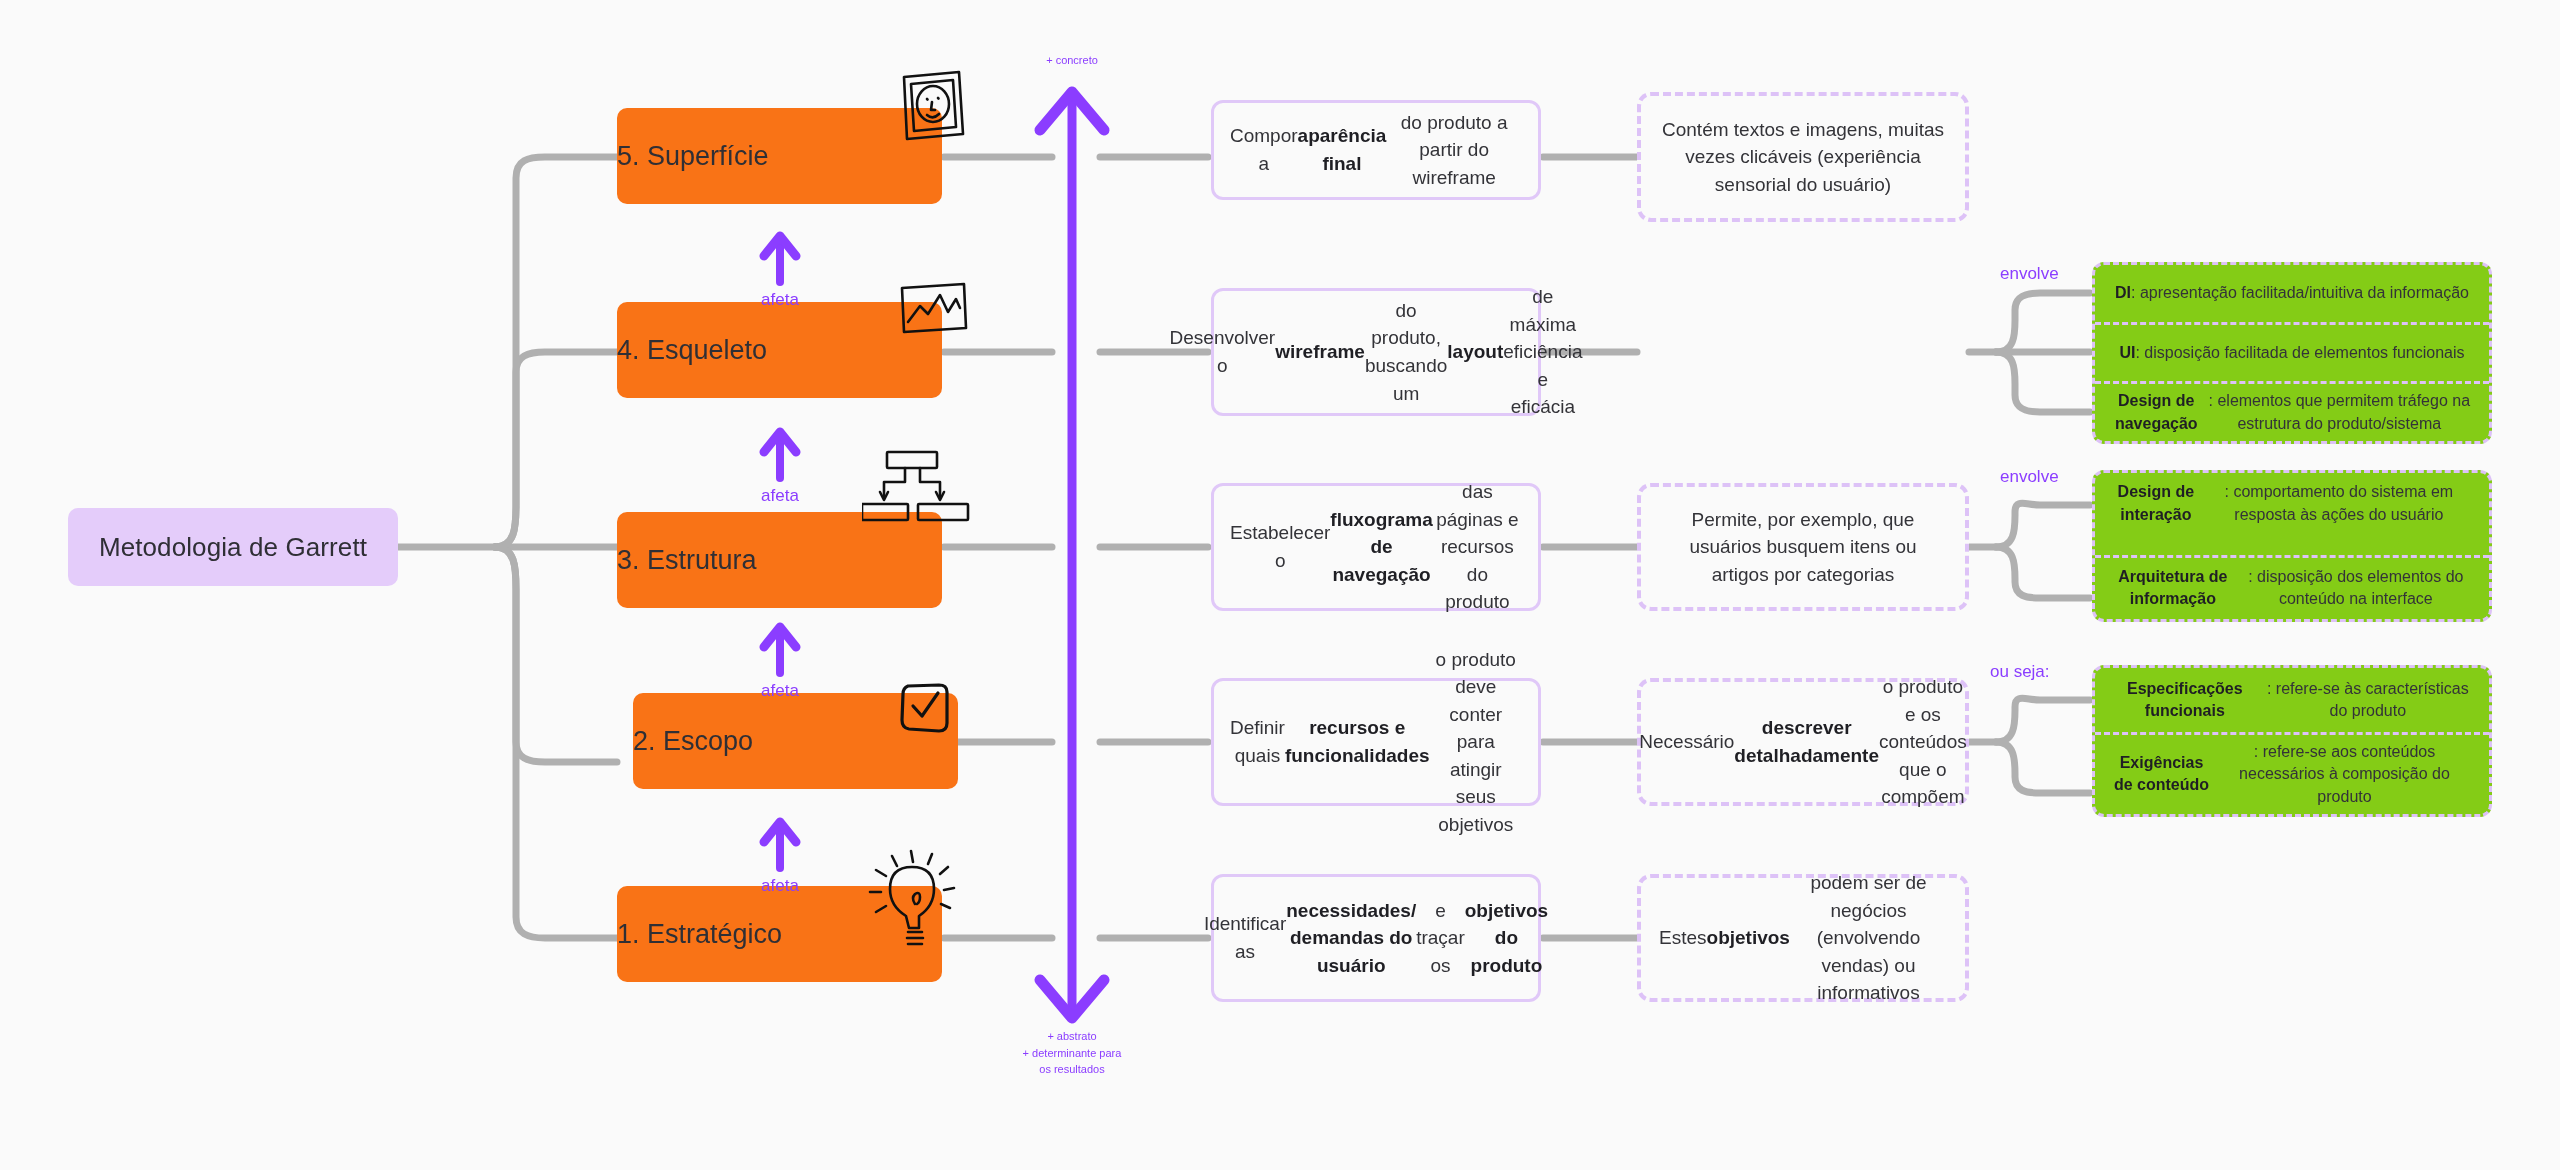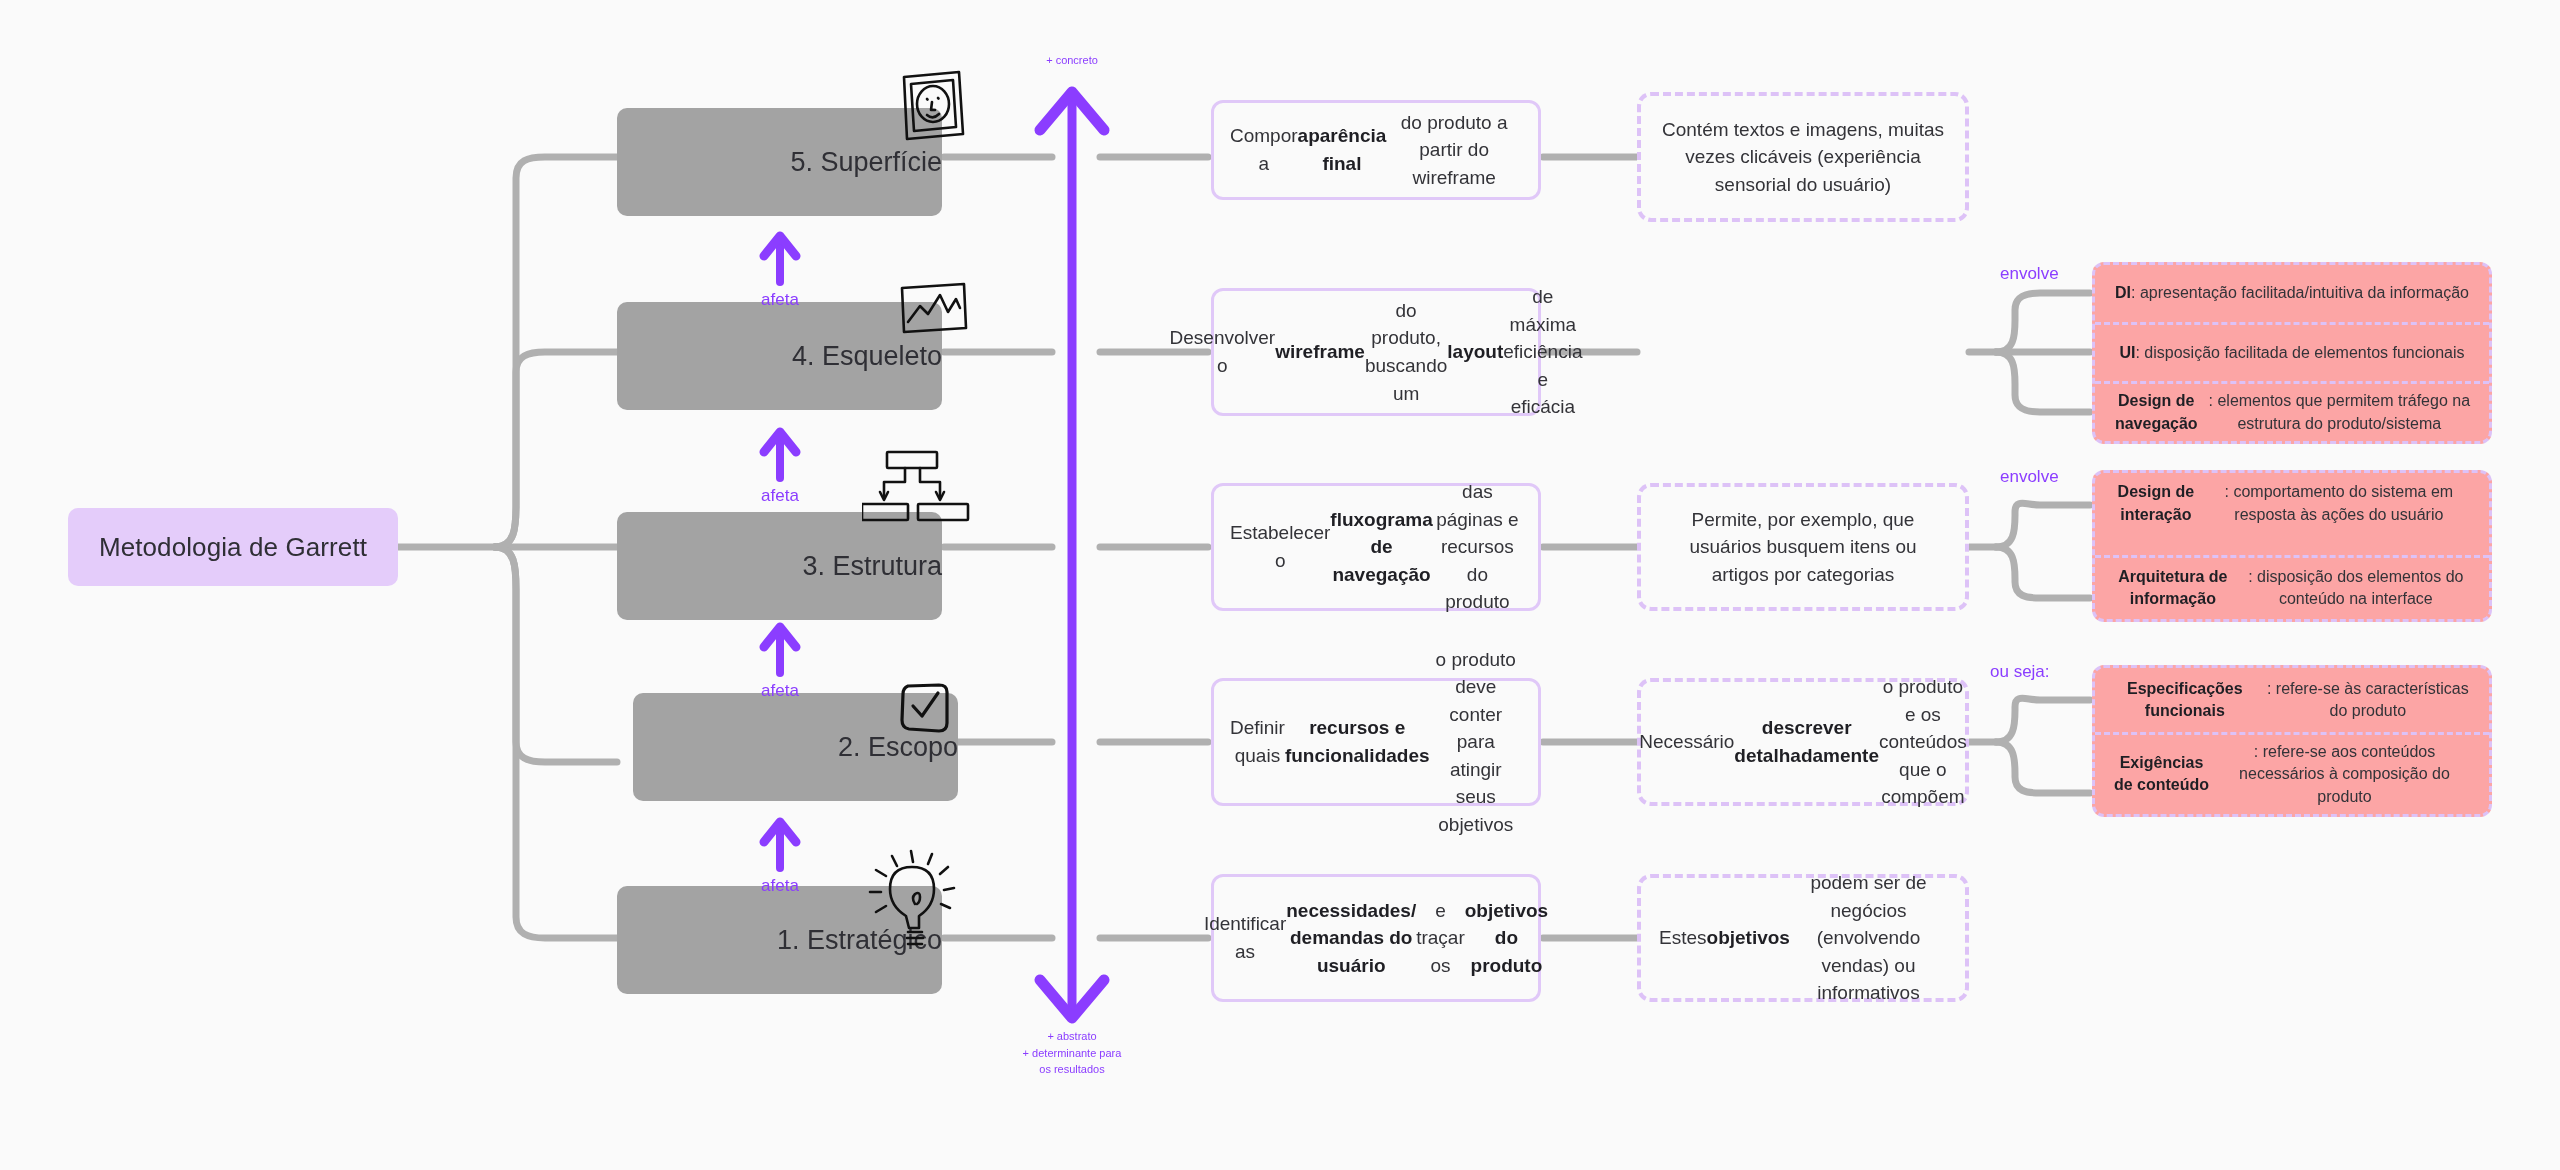--- a/index.html
+++ b/index.html
@@ -30,24 +30,24 @@
     border-radius: 10px;
     display: flex; align-items: center; justify-content: center;
     font-size: 26px; color: #2f2f35;
     letter-spacing: .1px;
   }
 
   
   .level-node {
     position: absolute;
     left: 617px;
-    width: 325px; height: 108px;
-    background: #a3a3a3;
+    width: 325px; height: 96px;
+    background: #f97316;
     border-radius: 10px;
-    display: flex; align-items: center; justify-content: flex-end;
+    display: flex; align-items: center; justify-content: flex-start;
     font-size: 27px; color: #2f2f35;
   }
 
   
   .afeta {
     position: absolute;
     left: 725px;
     width: 110px;
     text-align: center;
     color: #8b3dff;
@@ -77,21 +77,21 @@
     border-radius: 14px;
     display: flex; align-items: center; justify-content: center;
     text-align: center;
     font-size: 19px; line-height: 1.45;
     color: #333338;
     padding: 6px 18px;
     box-sizing: border-box;
   }
   .detail-box {
     position: absolute;
-    background: #fca5a5;
+    background: #84cc16;
     border: 3px dashed #ddc2f7;
     border-radius: 12px;
     box-sizing: border-box;
     display: flex; flex-direction: column;
     overflow: hidden;
   }
   .detail-row {
     flex: 1;
     display: flex; align-items: center; justify-content: center;
     text-align: center;

